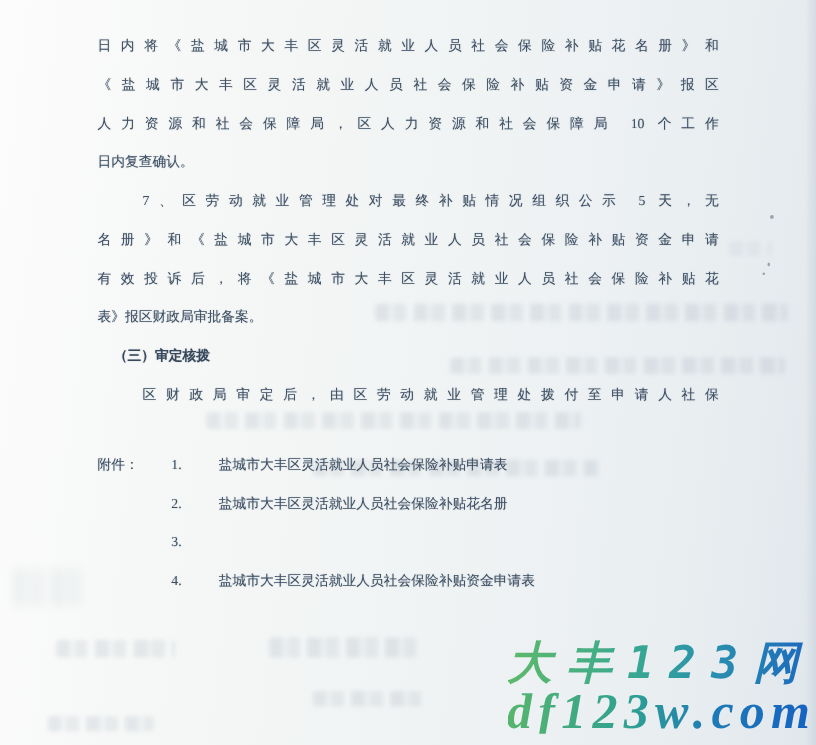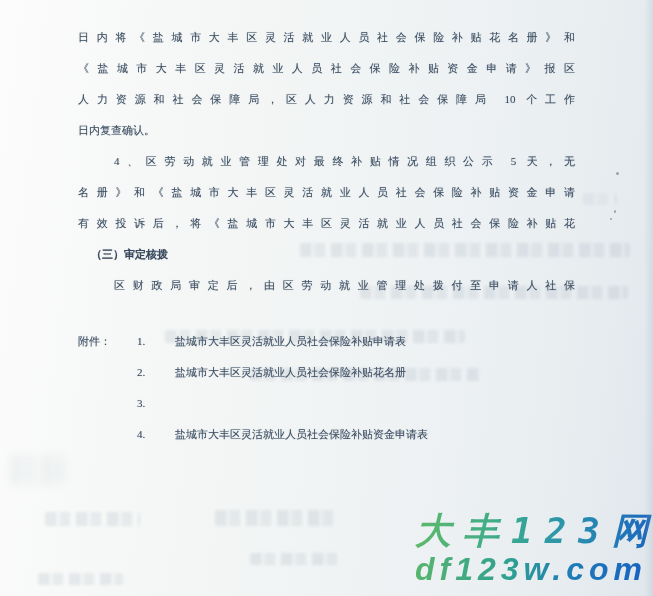--- a/index.html
+++ b/index.html
@@ -44,22 +44,22 @@
     text-align: left; font-style: italic; line-height: 1;
   }
   .wm1 {
     font-family: "DejaVu Sans Mono", "DejaVu Sans", monospace;
     font-size: 36px; font-weight: 600; letter-spacing: 12px; margin-right: -12px;
     line-height: 40px;
     background: linear-gradient(90deg, #5db96a 0%, #3aa98e 38%, #2a93ad 62%, #1a63c0 100%);
     -webkit-background-clip: text; background-clip: text; color: transparent;
   }
   .wm2 {
-    font-family: Liberation Sans, sans-serif;
-    font-size: 32px; font-weight: bold; letter-spacing: 5px; margin-right: -5px;
+    font-family: Liberation Serif, serif;
+    font-size: 40px; font-weight: bold; letter-spacing: 5px; margin-right: -5px;
     line-height: 36px;
     background: linear-gradient(90deg, #56b56d 0%, #2fa092 40%, #1f7cb6 65%, #1560c2 100%);
     -webkit-background-clip: text; background-clip: text; color: transparent;
   }
 
   
   .smudge {
     position: absolute; z-index: 1; border-radius: 3px;
     background: repeating-linear-gradient(90deg,
       rgba(122,138,158,0.15) 0 11px, rgba(122,138,158,0.04) 11px 15px,
@@ -98,23 +98,24 @@
   <div class="smudge s10"></div>
   <div class="dot d1"></div>
   <div class="dot d2"></div>
   <div class="dot d3"></div>
 
   <div class="doc">
     <div class="ln j">日内将《盐城市大丰区灵活就业人员社会保险补贴花名册》和</div>
     <div class="ln j">《盐城市大丰区灵活就业人员社会保险补贴资金申请》报区</div>
     <div class="ln j">人力资源和社会保障局，区人力资源和社会保障局 10 个工作</div>
     <div class="ln">日内复查确认。</div>
-    <div class="ln j ind2">4、区劳动就业管理处对最终补贴情况组织公示 5 天，无</div>
+    <div class="ln j ind2">7、区劳动就业管理处对最终补贴情况组织公示 5 天，无</div>
     <div class="ln j">名册》和《盐城市大丰区灵活就业人员社会保险补贴资金申请</div>
     <div class="ln j">有效投诉后，将《盐城市大丰区灵活就业人员社会保险补贴花</div>
+    <div class="ln">表》报区财政局审批备案。</div>
     <div class="ln ind1 bold">（三）审定核拨</div>
     <div class="ln j ind2">区财政局审定后，由区劳动就业管理处拨付至申请人社保</div>
 
     <div class="gap"></div>
 
     <div class="att-row">
       <span class="att-label">附件：</span>
       <span class="att-num">1.</span>
       <span class="att-text">盐城市大丰区灵活就业人员社会保险补贴申请表</span>
     </div>

